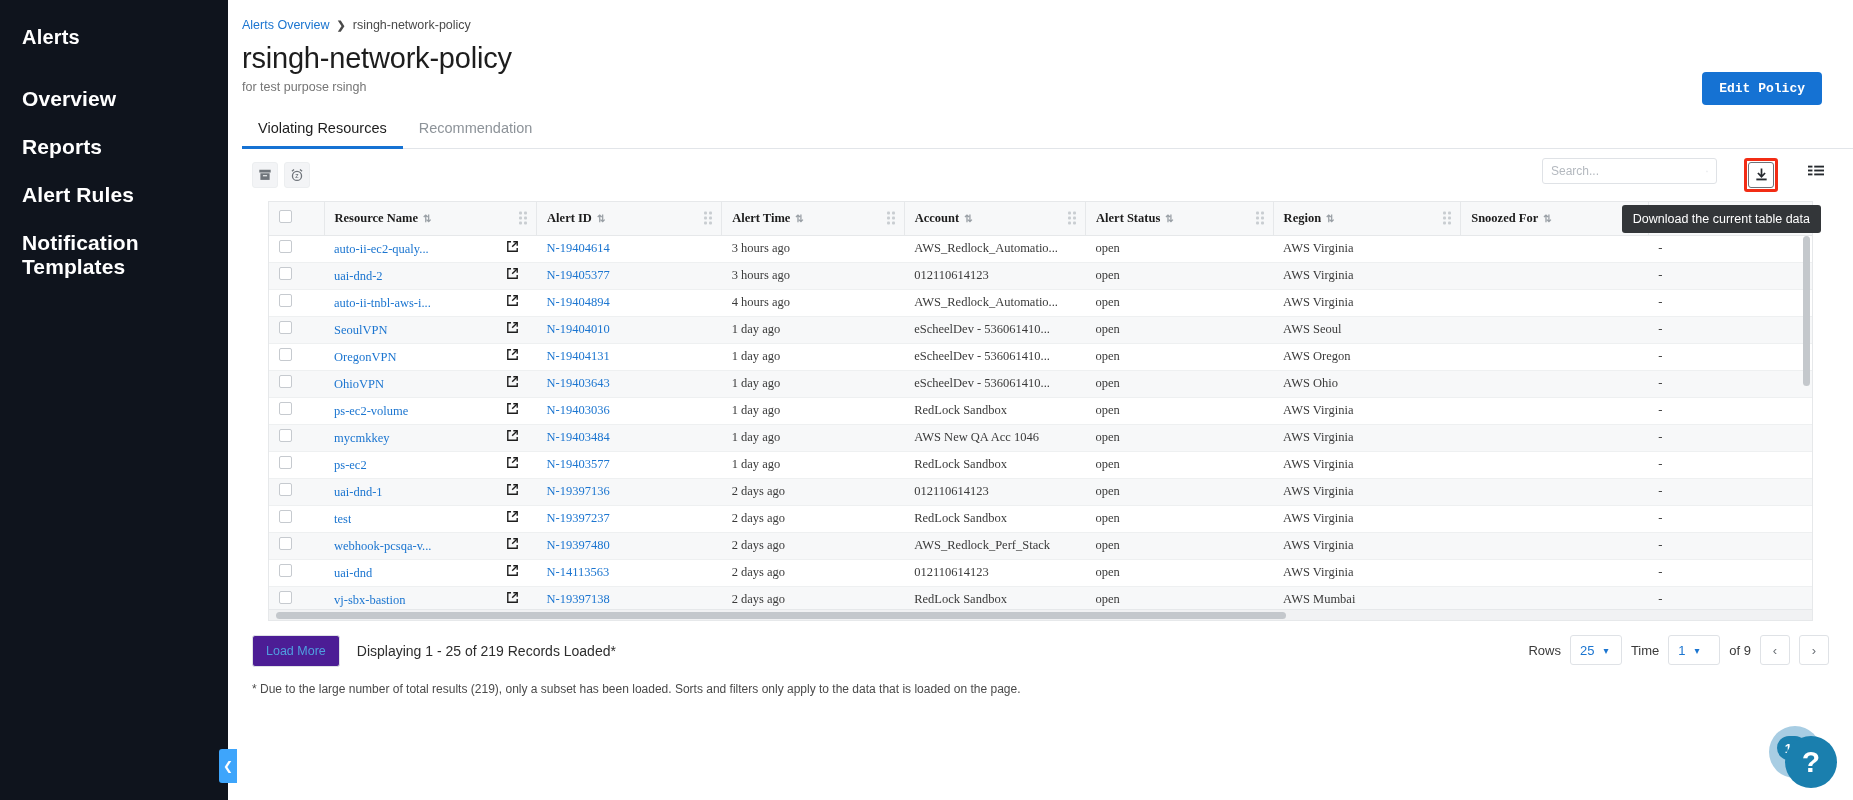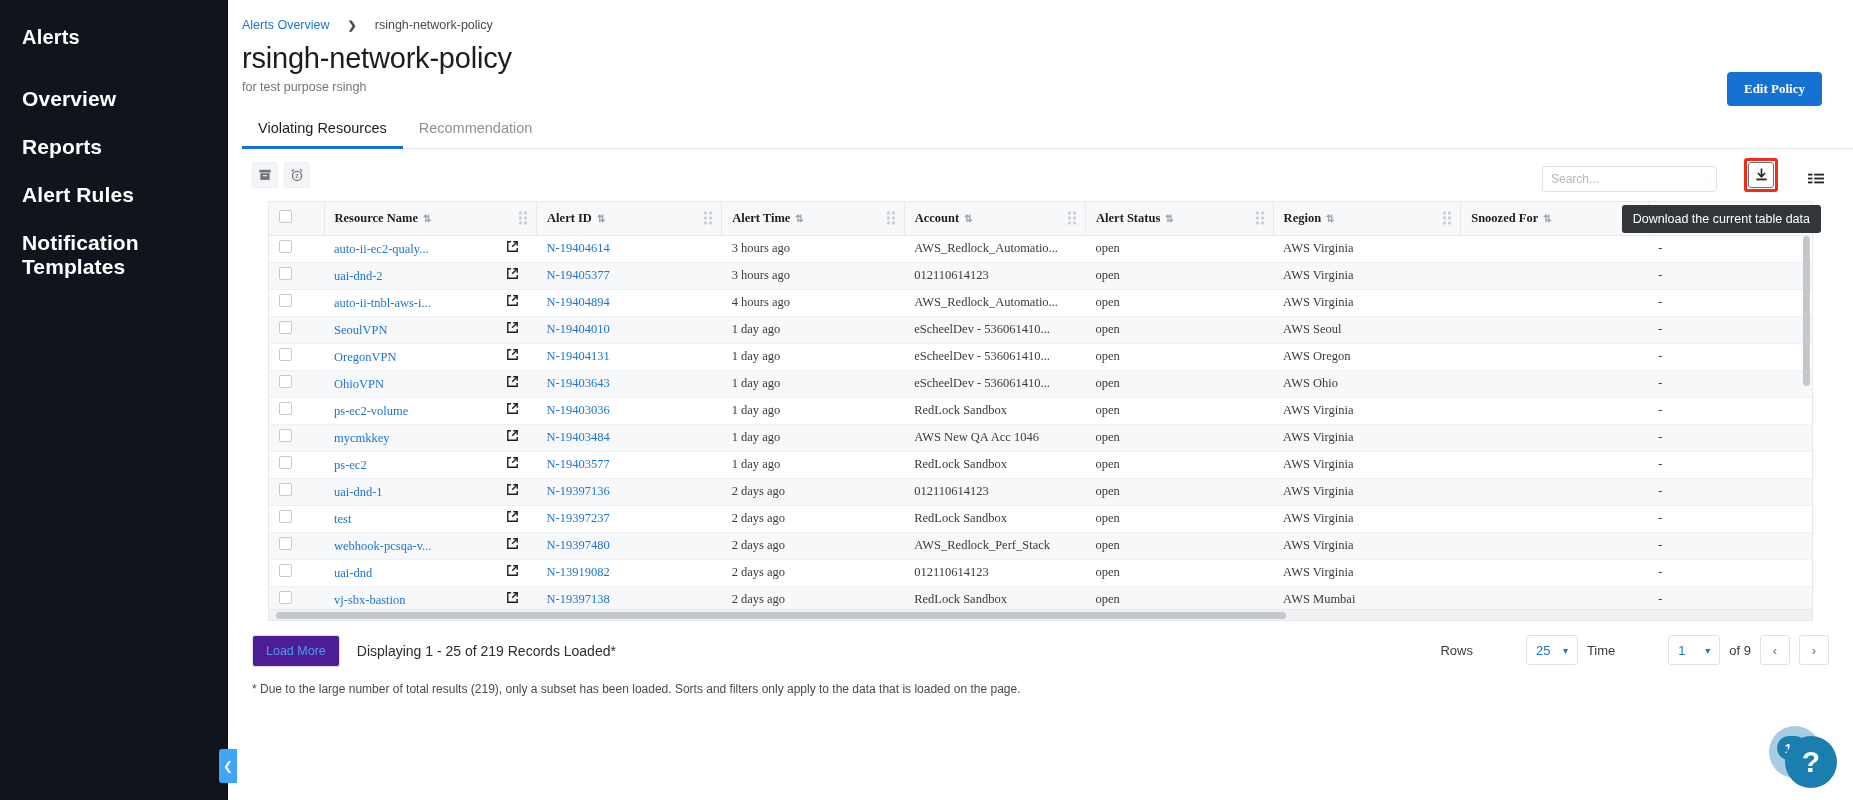--- a/index.html
+++ b/index.html
@@ -30,35 +30,35 @@
     width: 18px; height: 34px; background: #3ea5fb;
     border-radius: 3px 0 0 3px;
     display: flex; align-items: center; justify-content: center;
     color: #fff; font-size: 12px; cursor: pointer; z-index: 40;
   }
 
   
   .main { flex: 1; height: 800px; background: #ffffff; position: relative; overflow: hidden; }
 
   .breadcrumb {
-    display: flex; align-items: center; gap: 18px;
+    display: flex; align-items: center; gap: 7px;
     padding: 18px 0 0 14px; font-size: 12.5px;
   }
   .bc-link { color: #1b75d0; cursor: pointer; }
   .bc-sep { color: #4a4a4a; font-size: 11px; font-weight: bold; }
   .bc-current { color: #4a4a4a; }
 
   .page-head { padding: 10px 0 0 14px; position: relative; }
   .page-title { font-size: 29px; color: #1d1d1d; font-weight: 400; letter-spacing: -.2px; }
   .page-sub { font-size: 12.5px; color: #757575; padding-top: 5px; }
 
   .edit-policy-btn {
     position: absolute; right: 31px; top: 40px;
     background: #1572d3; color: #fff; border: none;
-    font-size: 13px; font-weight: bold; font-family: Liberation Serif, serif;
+    font-size: 13px; font-weight: bold; font-family: Liberation Mono, monospace;
     padding: 9px 17px; border-radius: 4px; cursor: pointer;
   }
 
   .tabs {
     display: flex; gap: 0; margin: 18px 0 0 14px;
     border-bottom: 1px solid #e2e5e9; padding-right: 14px;
   }
   .tab {
     font-size: 14.5px; padding: 8px 16px 10px 16px; color: #8d9399;
     cursor: pointer; border-bottom: 3px solid transparent; margin-bottom: -1px;
@@ -69,21 +69,21 @@
   .toolbar {
     display: flex; align-items: center;
     padding: 10px 24px 10px 24px; position: relative; height: 52px;
   }
   .tool-btn {
     width: 26px; height: 26px; background: #f3f4f6; border: 1px solid #eceef0;
     border-radius: 3px; display: flex; align-items: center; justify-content: center;
     margin-right: 6px; cursor: pointer;
   }
   .toolbar-right {
-    margin-left: auto; display: flex; align-items: flex-end; gap: 17px;
+    margin-left: auto; display: flex; align-items: flex-start; gap: 17px;
   }
   .search-box {
     width: 175px; height: 26px; border: 1px solid #dfe2e6; border-radius: 3px;
     display: flex; align-items: center; padding: 0 8px; background: #fff;
   }
   .search-box input {
     border: none; outline: none; font-size: 12px; flex: 1;
     font-family: inherit; color: #3c3c3c; background: transparent;
   }
   .search-box input::placeholder { color: #b4b9bf; }
@@ -166,21 +166,21 @@
 
   .pager {
     position: absolute; right: 0; top: 14px;
     display: flex; align-items: center; gap: 9px; font-size: 13px; color: #3a3a3a;
   }
   .select {
     border: 1px solid #dfe2e6; border-radius: 3px; background: #fff;
     height: 30px; display: flex; align-items: center; gap: 9px;
     padding: 0 9px; color: #1b75d0; font-size: 13px; cursor: pointer;
   }
-  .select.wide { min-width: 52px; justify-content: space-between; margin-left: 44px; }
+  .select.wide { min-width: 52px; justify-content: flex-start; }
   .chev { color: #1b75d0; font-size: 10px; }
   .pg-btn {
     width: 30px; height: 30px; border: 1px solid #dfe2e6; border-radius: 3px;
     background: #fff; display: flex; align-items: center; justify-content: center;
     color: #6b7076; font-size: 13px; cursor: pointer;
   }
 
   .help-fab {
     position: absolute; right: 18px; bottom: 12px; width: 56px; height: 56px;
     z-index: 50;
@@ -667,21 +667,21 @@
               <td>
                 <span class="res-cell">
                   <span class="link res-name">uai-dnd</span>
                   <span class="ext-ic"><svg width="13" height="13" viewBox="0 0 16 16">
                       <path d="M6.2 2.2 H2.2 V13.8 H13.8 V9.8" fill="none" stroke="#1d1d1d" stroke-width="1.7"></path>
                       <path d="M9 2.2 H13.8 V7" fill="none" stroke="#1d1d1d" stroke-width="1.7"></path>
                       <line x1="13.6" y1="2.4" x2="7.6" y2="8.4" stroke="#1d1d1d" stroke-width="1.7"></line>
                     </svg></span>
                 </span>
               </td>
-              <td><span class="link">N-13919082</span></td>
+              <td><span class="link">N-14113563</span></td>
               <td>2 days ago</td>
               <td>012110614123</td>
               <td>open</td>
               <td>AWS Virginia</td>
               <td></td>
               <td>-</td>
               <td></td>
             </tr>
             <tr>
               <td><span class="cb"></span></td>

